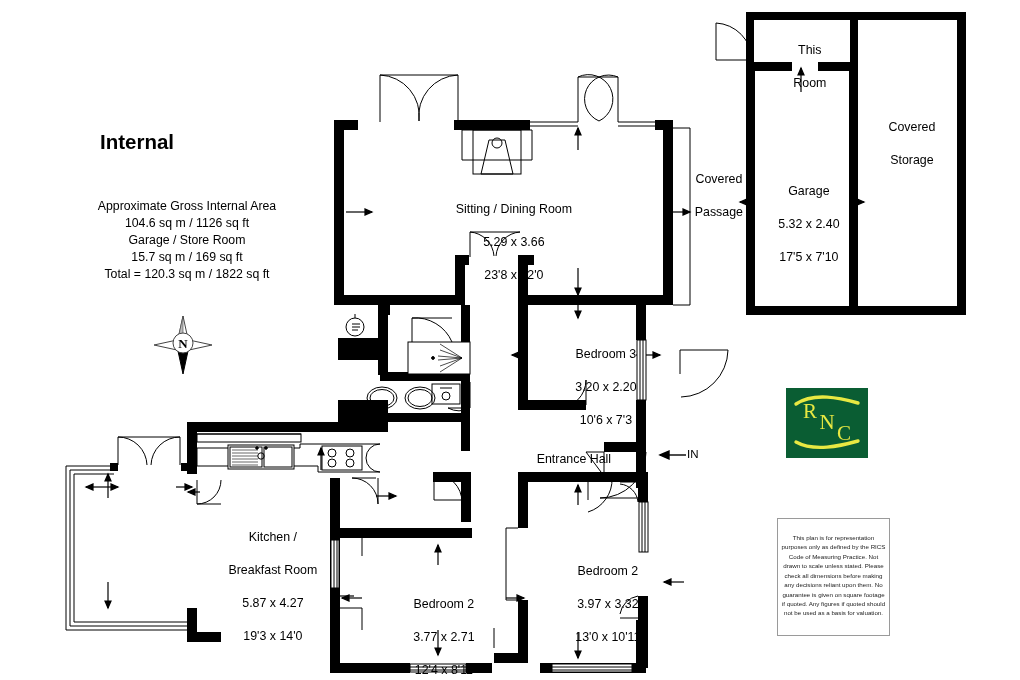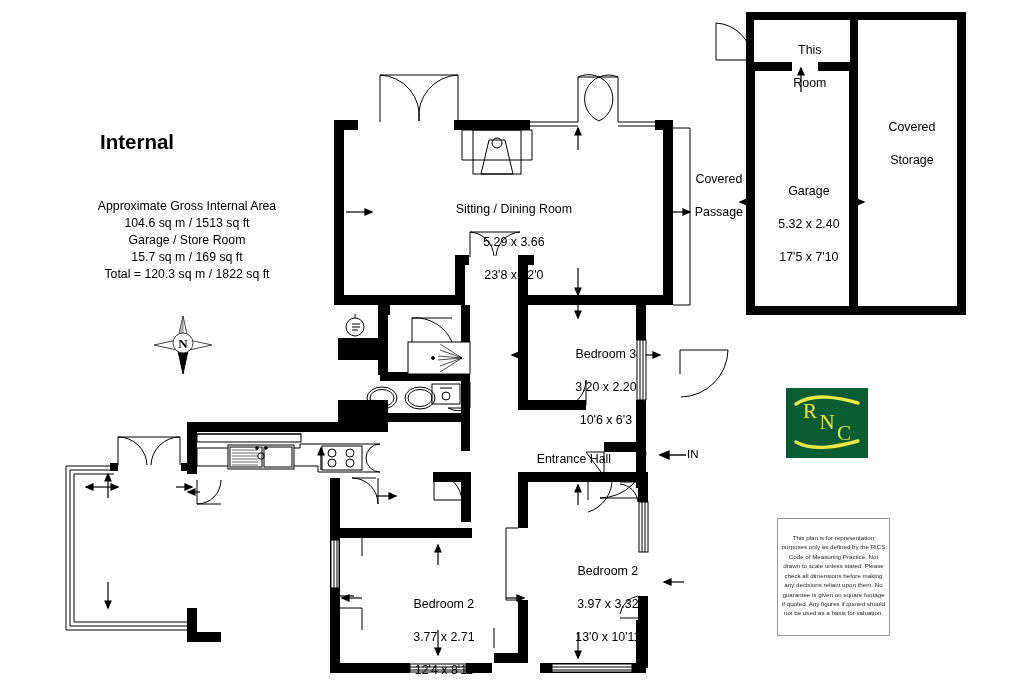--- a/index.html
+++ b/index.html
@@ -29,21 +29,21 @@
   #disc{left:777px;top:518px;width:113px;height:118px;border:1px solid #9a9a9a;background:#fff;box-sizing:border-box;}
   #disctext{position:absolute;left:781px;top:533px;width:105px;font-size:6.2px;line-height:1.52;text-align:center;color:#222;}
 </style>
 </head>
 <body>
 
 <div id="stage">
 
   <div class="txt" id="title"><br><span>Internal</span></div>
 
-  <div class="txt" id="areas"><span>Approximate Gross Internal Area</span><br><span>104.6 sq m / 1513 sq ft</span><br><span>Garage / Store Room</span><br><span>15.7 sq m / 169 sq ft</span><br><span>Total = 120.3 sq m / 1822 sq ft</span></div>
+  <div class="txt" id="areas"><span>Approximate Gross Internal Area</span><br><span>104.6 sq m / 1126 sq ft</span><br><span>Garage / Store Room</span><br><span>15.7 sq m / 169 sq ft</span><br><span>Total = 120.3 sq m / 1822 sq ft</span></div>
 
   <div class="w" style="left:334px;top:120px;width:10px;height:185px;"></div>
   <div class="w" style="left:334px;top:120px;width:24px;height:10px;"></div>
   <div class="w" style="left:454px;top:120px;width:76px;height:10px;"></div>
   <div class="w" style="left:663px;top:120px;width:10px;height:185px;"></div>
   <div class="w" style="left:655px;top:120px;width:18px;height:10px;"></div>
   <div class="w" style="left:334px;top:295px;width:122px;height:10px;"></div>
   <div class="w" style="left:455px;top:255px;width:10px;height:50px;"></div>
   <div class="w" style="left:455px;top:255px;width:14px;height:10px;"></div>
   <div class="w" style="left:518px;top:255px;width:10px;height:50px;"></div>
@@ -361,35 +361,41 @@
 
   <div class="txt roomlabel" style="left:507px;top:184px;">
     <span>Sitting / Dining Room</span><br>
     <span>5.29 x 3.66</span><br>
     <span>23'8 x 12'0</span>
   </div>
 
   <div class="txt roomlabel" style="left:599px;top:329px;">
     <span>Bedroom 3</span><br>
     <span>3.20 x 2.20</span><br>
-    <span>10'6 x 6'3</span>
+    <span>10'6 x 7'3</span>
   </div>
 
   <div class="txt roomlabel" style="left:601px;top:546px;">
     <span>Bedroom 2</span><br>
     <span>3.97 x 3.32</span><br>
     <span>13'0 x 10'11</span>
   </div>
 
   <div class="txt roomlabel" style="left:437px;top:579px;">
     <span>Bedroom 2</span><br>
     <span>3.77 x 2.71</span><br>
     <span>12'4 x 8'11</span>
   </div>
 
+  <div class="txt roomlabel" style="left:266px;top:512px;">
+    <span>Kitchen /</span><br>
+    <span>Breakfast Room</span><br>
+    <span>5.87 x 4.27</span><br>
+    <span>19'3 x 14'0</span>
+  </div>
 
 
   <div class="txt roomlabel" style="left:802px;top:166px;">
     <span>Garage</span><br>
     <span>5.32 x 2.40</span><br>
     <span>17'5 x 7'10</span>
   </div>
 
   <div class="txt roomlabel" style="left:567px;top:434px;">
     <span>Entrance Hall</span>

